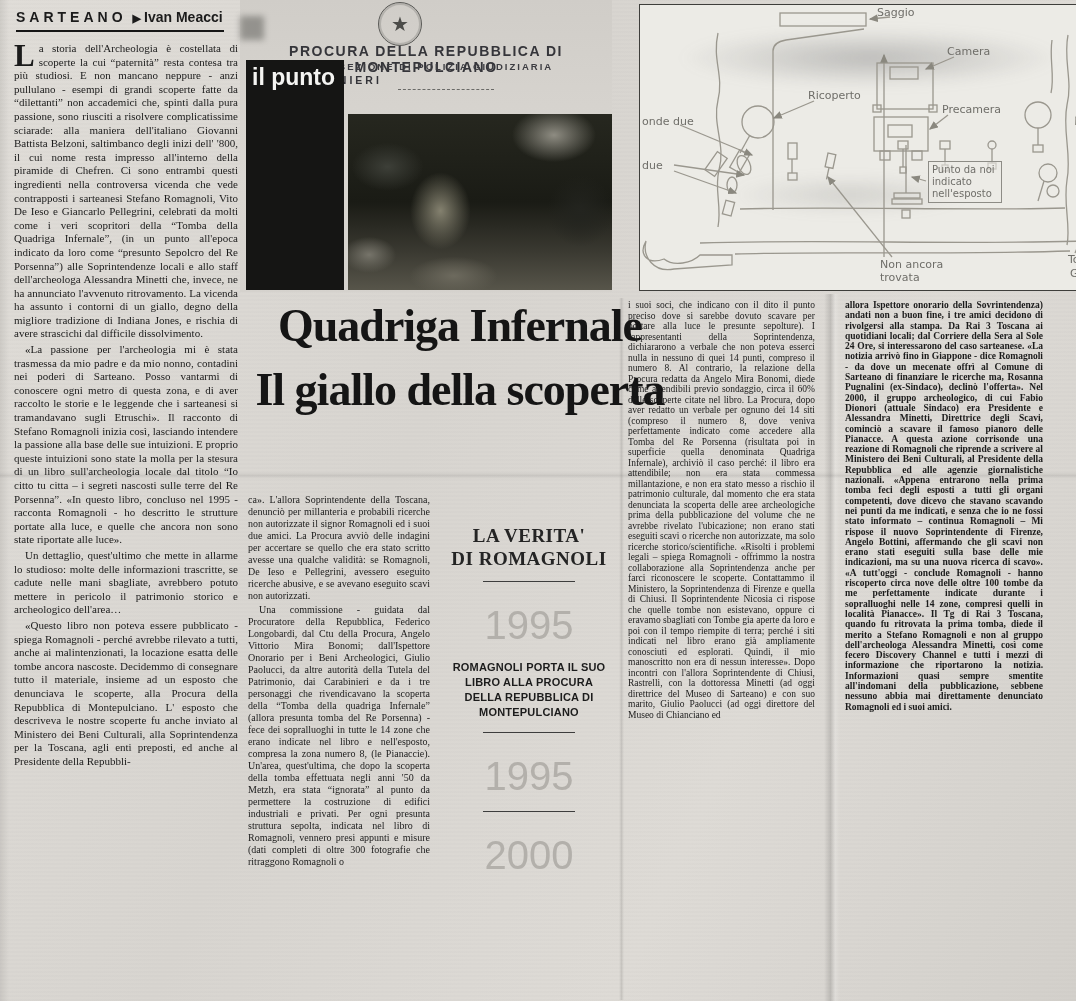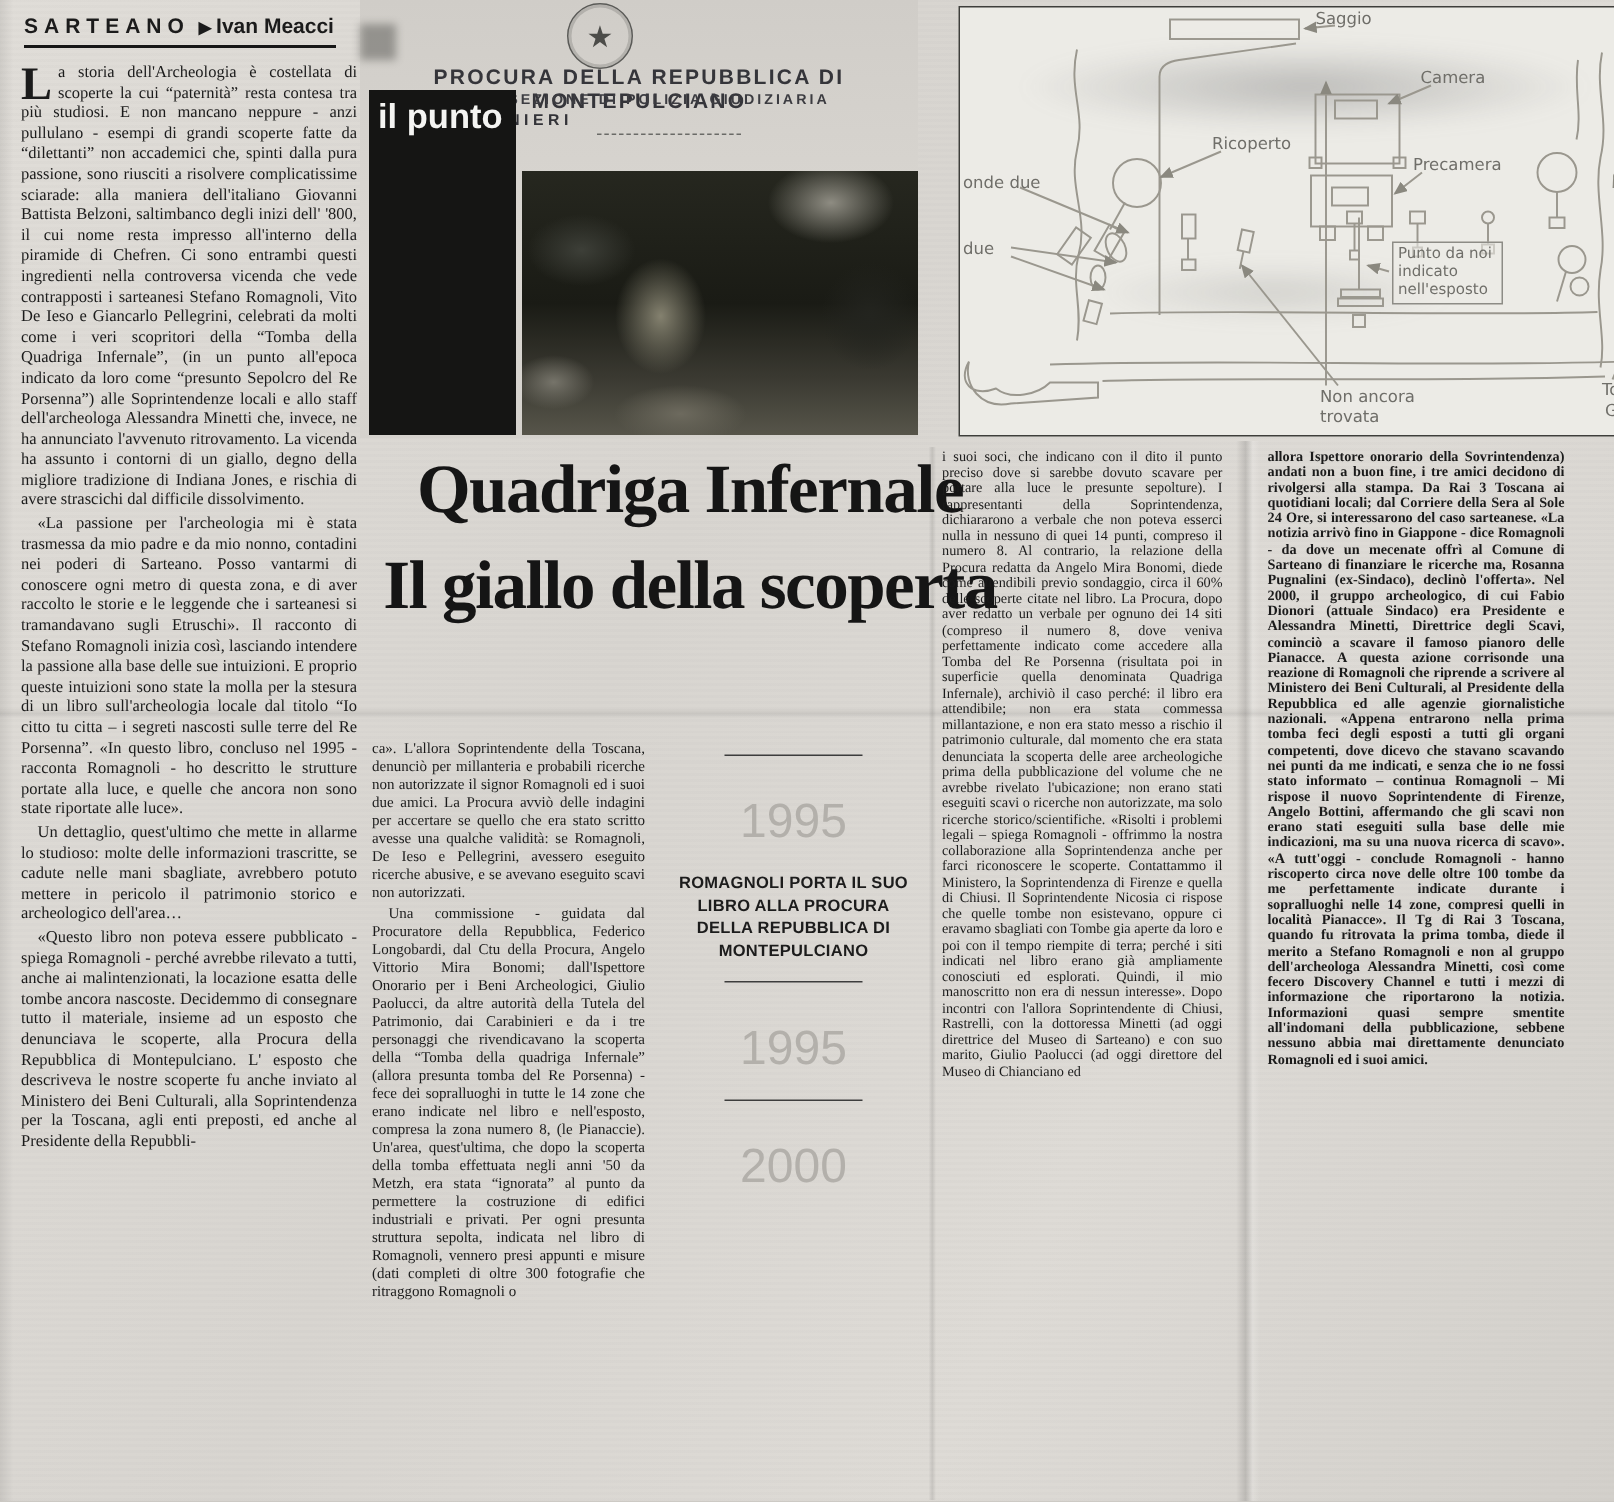--- a/index.html
+++ b/index.html
@@ -58,21 +58,21 @@
   .dlabel.boxed{border:1px solid #8d8c86;padding:2px 3px;font-size:10px;line-height:12px;white-space:normal;width:66px;background:rgba(236,235,230,.6);}
   .dlabel.wrap{white-space:normal;width:78px;line-height:13px;}
   .ghost{position:absolute;pointer-events:none;}
   .g1{left:40px;top:24px;width:380px;height:58px;background:radial-gradient(closest-side,rgba(110,110,112,.38),rgba(0,0,0,0));filter:blur(6px);}
   .g2{left:90px;top:170px;width:240px;height:40px;background:radial-gradient(closest-side,rgba(120,120,118,.22),rgba(0,0,0,0));filter:blur(6px);}
   
   .timeline{left:440px;top:492px;width:178px;height:506px;text-align:center;overflow:hidden;}
   .tl-heading{font-family:"Liberation Serif",serif;font-weight:bold;font-size:19px;line-height:23px;
               letter-spacing:.5px;color:#242424;margin-top:32px;}
   .tl-rule{width:92px;border-top:1.5px solid #3d3d3d;margin:11px auto 10px;}
-  .tl-year{font-family:"Liberation Sans",sans-serif;font-weight:normal;font-size:32px;line-height:46px;color:#b3b0ab;margin:20px 0 12px;}
+  .tl-year{font-family:"Liberation Sans",sans-serif;font-weight:normal;font-size:40px;line-height:46px;color:#b3b0ab;margin:20px 0 12px;}
   .tl-caption{font-family:"Liberation Sans",sans-serif;font-weight:bold;font-size:11px;line-height:15px;
               letter-spacing:.2px;color:#1c1c1c;margin:0 6px 12px;}
   
   .crease-v1{left:619px;top:298px;width:5px;height:702px;background:linear-gradient(90deg,rgba(0,0,0,0),rgba(0,0,0,.10),rgba(0,0,0,0));}
   .crease-v2{left:824px;top:294px;width:16px;height:707px;background:linear-gradient(90deg,rgba(0,0,0,0),rgba(0,0,0,.13) 40%,rgba(255,255,255,.18) 70%,rgba(0,0,0,0));}
   .crease-h{left:0;top:472px;width:1076px;height:7px;background:linear-gradient(180deg,rgba(0,0,0,0),rgba(0,0,0,.07),rgba(0,0,0,0));}
   .edge-l{left:0;top:0;width:9px;height:1001px;background:linear-gradient(90deg,rgba(0,0,0,.08),rgba(0,0,0,0));}
 </style>
 </head>
 <body>
@@ -218,20 +218,24 @@
     <div>Quadriga Infernale</div>
     <div>Il giallo della scoperta</div>
   </div>
 
   <div class="abs bcol col2">
     <p>ca». L'allora Soprintendente della Toscana, denunciò per millanteria e probabili ricerche non autorizzate il signor Romagnoli ed i suoi due amici. La Procura avviò delle indagini per accertare se quello che era stato scritto avesse una qualche validità: se Romagnoli, De Ieso e Pellegrini, avessero eseguito ricerche abusive, e se avevano eseguito scavi non autorizzati.</p>
     <p>Una commissione - guidata dal Procuratore della Repubblica, Federico Longobardi, dal Ctu della Procura, Angelo Vittorio Mira Bonomi; dall'Ispettore Onorario per i Beni Archeologici, Giulio Paolucci, da altre autorità della Tutela del Patrimonio, dai Carabinieri e da i tre personaggi che rivendicavano la scoperta della “Tomba della quadriga Infernale” (allora presunta tomba del Re Porsenna) - fece dei sopralluoghi in tutte le 14 zone che erano indicate nel libro e nell'esposto, compresa la zona numero 8, (le Pianaccie). Un'area, quest'ultima, che dopo la scoperta della tomba effettuata negli anni '50 da Metzh, era stata “ignorata” al punto da permettere la costruzione di edifici industriali e privati. Per ogni presunta struttura sepolta, indicata nel libro di Romagnoli, vennero presi appunti e misure (dati completi di oltre 300 fotografie che ritraggono Romagnoli o</p>
   </div>
 
   <div class="abs timeline">
+    <div class="tl-heading">
+      <div>LA VERITA'</div>
+      <div>DI ROMAGNOLI</div>
+    </div>
     <div class="tl-rule"></div>
     <div class="tl-year">1995</div>
     <div class="tl-caption">ROMAGNOLI PORTA IL SUO LIBRO ALLA PROCURA DELLA REPUBBLICA DI MONTEPULCIANO</div>
     <div class="tl-rule"></div>
     <div class="tl-year">1995</div>
     <div class="tl-rule"></div>
     <div class="tl-year">2000</div>
   </div>
 
   <div class="abs bcol col4">

